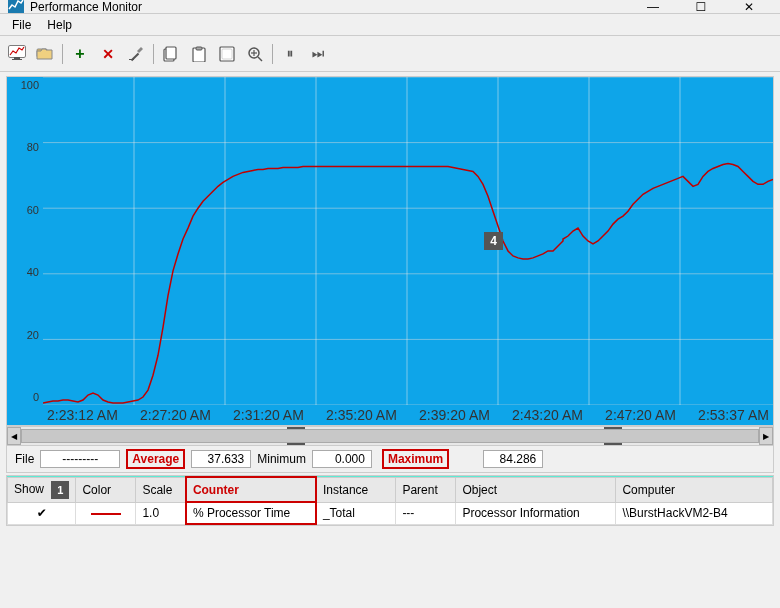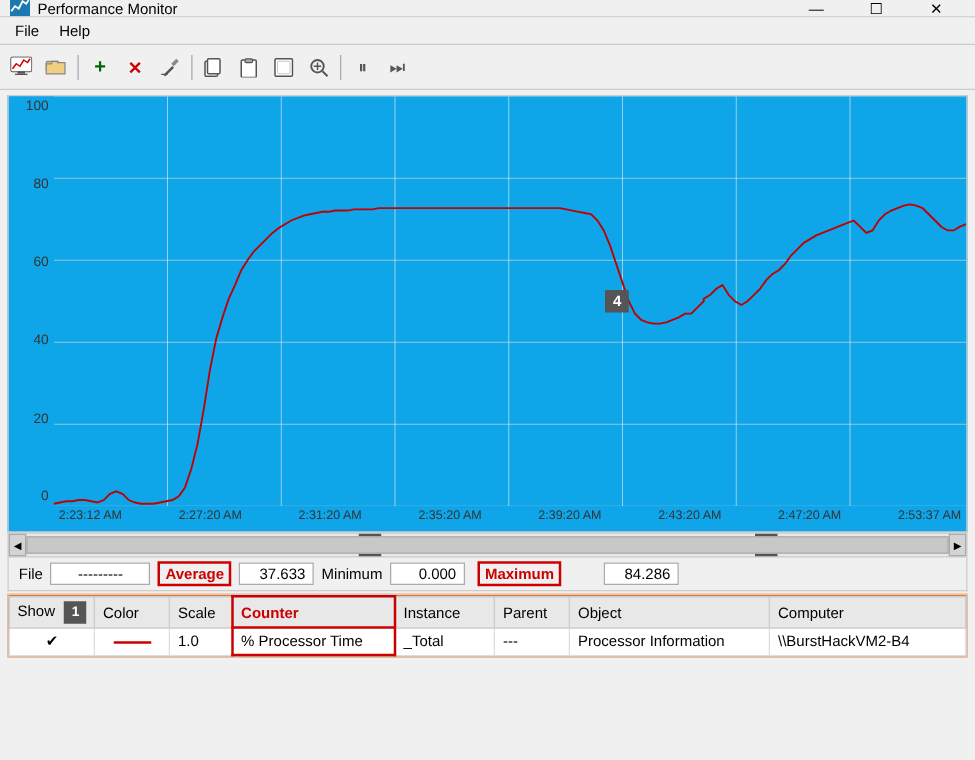--- a/index.html
+++ b/index.html
@@ -101,21 +101,21 @@
       color: white;
       padding: 2px 6px;
       font-size: 12px;
       font-weight: bold;
     }
 
     
     .data-table-container {
       margin: 0 6px;
       border: 1px solid #ccc;
-      background: #f97316;
+      background: #5eead4;
       flex: 1;
     }
     table {
       width: 100%;
       border-collapse: collapse;
       font-size: 12px;
     }
     thead tr {
       background: #e8e8e8;
     }
@@ -286,21 +286,21 @@
           440,108 445,120 450,135 455,150 460,165 465,175 470,180 475,182 480,183 485,183 490,182 495,180 500,178
           505,175 510,175 515,170 520,165 520,163 525,160 530,155 535,152 540,160 545,165 550,168 555,165 560,160 565,155 570,148 575,143 580,140 585,135 590,128 595,123 600,118 605,115 610,112 615,110 620,108 625,106 630,104 635,102 640,100 645,105 650,110 655,108 660,100 665,95 670,92 675,90 680,88 685,87 690,88 695,90 700,95 705,100 710,105 715,108 720,108 725,105 730,103
         "></polyline>
     </svg>
     
     <div class="chart-label-4" style="right: 270px; top: 155px;">
       <span>4</span>
     </div>
   </div>
 
-  <div class="chart-x-axis" style="font-size:10px;">
+  <div class="chart-x-axis" style="font-size:14px;">
     <span>2:23:12 AM</span>
     <span>2:27:20 AM</span>
     <span>2:31:20 AM</span>
     <span>2:35:20 AM</span>
     <span>2:39:20 AM</span>
     <span>2:43:20 AM</span>
     <span>2:47:20 AM</span>
     <span>2:53:37 AM</span>
   </div>
 </div>

